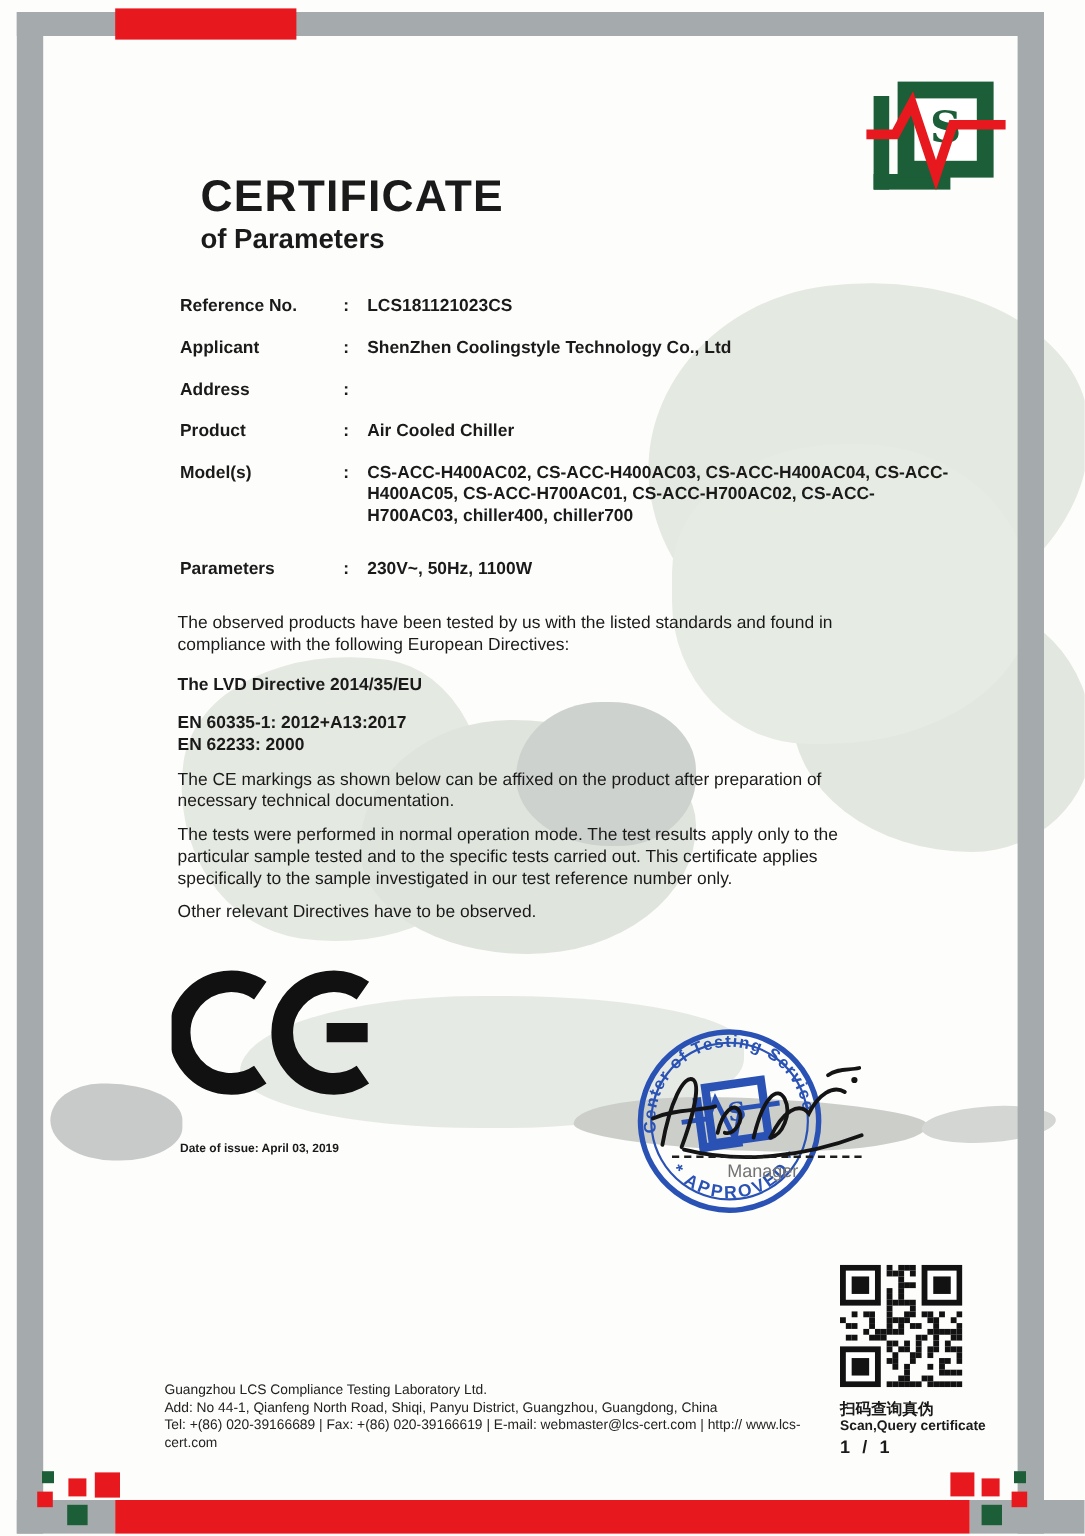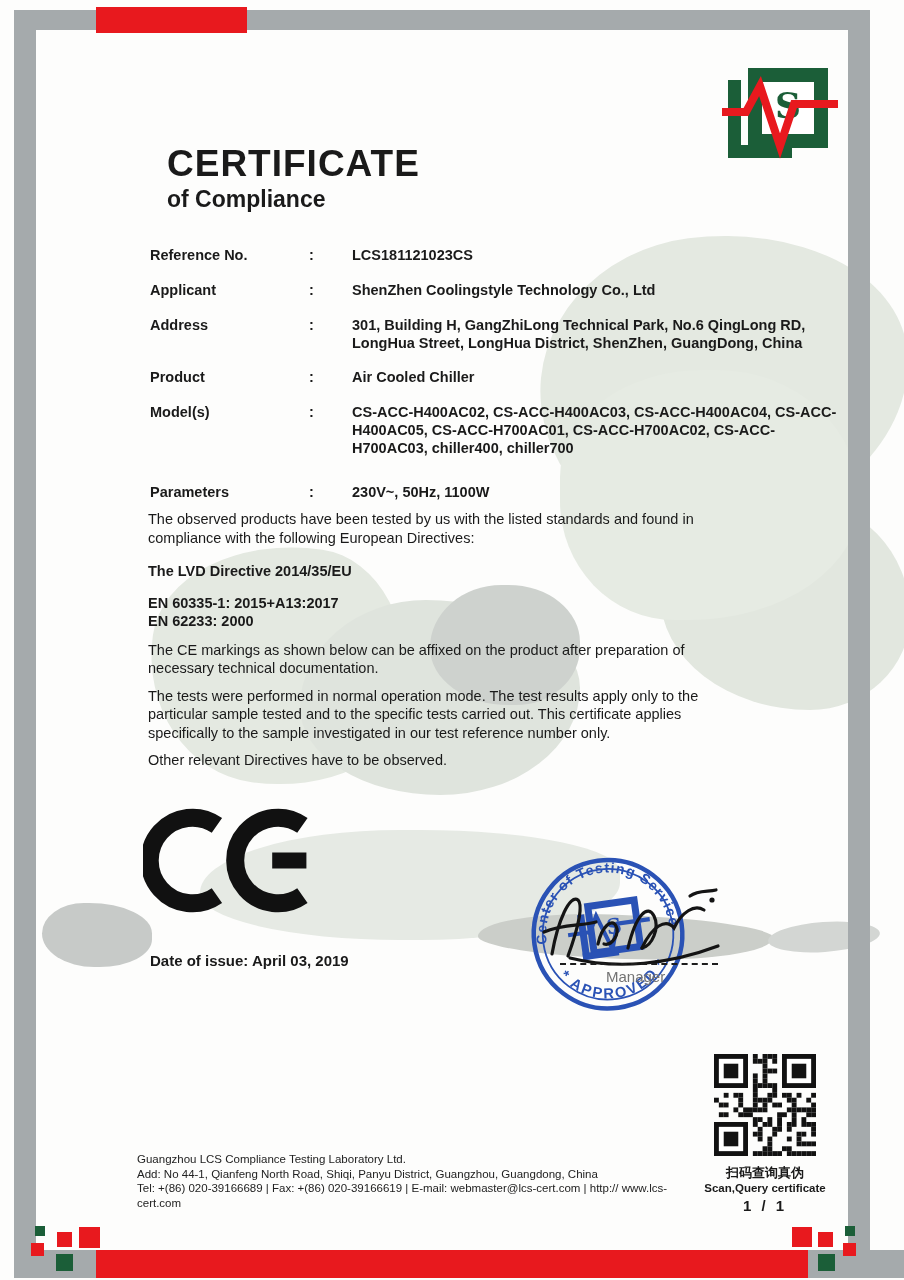--- a/index.html
+++ b/index.html
@@ -11,38 +11,38 @@
   .frame{position:absolute;background:#a5aaac;z-index:3;}
   .bar-red{position:absolute;background:#e8191e;z-index:4;}
   .sq{position:absolute;z-index:5;}
   
   .blob{position:absolute;z-index:0;}
   
   .content{position:absolute;z-index:2;}
   .title{font-size:37px;font-weight:bold;letter-spacing:1px;line-height:1.05;}
   .subtitle{font-size:23px;font-weight:bold;margin-top:2px;}
   .fields{position:absolute;left:150px;top:246px;width:660px;z-index:2;}
-  .frow{display:grid;grid-template-columns:136px 20px 496px;margin-bottom:17px;gap:23px;}
+  .frow{display:grid;grid-template-columns:136px 20px 496px;margin-bottom:17px;}
   .frow.gap-lg{margin-bottom:26px;}
   .frow.gap-md{margin-bottom:16px;}
   .flabel,.fcolon,.fvalue{font-size:14.5px;font-weight:bold;line-height:18px;}
   .bodytext{position:absolute;left:148px;top:510px;width:600px;z-index:2;}
   .bodytext p{margin:0 0 15px 0;font-size:14.5px;line-height:18.5px;}
   .bodytext p.bold{font-weight:bold;margin-bottom:13px;}
   .bodytext p.std{font-weight:bold;margin-bottom:0;}
   .bodytext p.std-last{font-weight:bold;margin-bottom:10px;}
   .bodytext p.tight{margin-bottom:9px;}
-  .date-line{position:absolute;left:150px;top:952px;font-size:15px;font-weight:bold;z-index:2;}
+  .date-line{position:absolute;left:150px;top:952px;font-size:10px;font-weight:bold;z-index:2;}
   .ce{position:absolute;left:143px;top:808px;z-index:2;}
   .logo{position:absolute;left:722px;top:62px;z-index:2;}
   .stamp{position:absolute;left:518px;top:846px;z-index:2;transform:rotate(-8deg);}
   .signature{position:absolute;left:540px;top:882px;z-index:3;}
   .sig-dash{position:absolute;left:560px;top:963px;width:158px;border-top:2px dashed #1d1d1d;z-index:3;}
   .manager{position:absolute;left:606px;top:968px;font-size:15px;color:#737373;z-index:3;}
-  .qr-block{position:absolute;left:700px;top:1054px;width:130px;text-align:center;z-index:2;}
+  .qr-block{position:absolute;left:700px;top:1054px;width:130px;z-index:2;}
   .qr-caption-zh{font-size:13px;font-weight:bold;margin-top:4px;}
   .qr-caption-en{font-size:11.5px;font-weight:bold;}
   .page-indicator{font-size:15px;font-weight:bold;letter-spacing:3px;margin-top:3px;}
   .footer{position:absolute;left:137px;top:1152px;width:560px;z-index:2;font-size:11.5px;line-height:14.5px;color:#222;}
 </style>
 </head>
 <body>
 
 <div class="page">
 
@@ -82,38 +82,37 @@
       <rect x="6" y="83" width="64" height="13" fill="#1b5e38"></rect>
       <rect x="26" y="6" width="80" height="80" fill="#1b5e38"></rect>
       <rect x="40" y="20" width="52" height="52" fill="#ffffff"></rect>
       <text x="66" y="56" font-family="DejaVu Serif, serif" font-size="36" font-weight="bold" fill="#1b5e38" text-anchor="middle">S</text>
       <polyline points="-2,50 24,50 38,24 58,84 72,42 118,42" fill="none" stroke="#e8191e" stroke-width="8"></polyline>
     </svg>
   </div>
 
   <div class="content" style="left:167px;top:145px;">
     <div class="title">CERTIFICATE</div>
-    <div class="subtitle">of Compliance</div>
+    <div class="subtitle">of Parameters</div>
   </div>
 
   <div class="fields">
     <div class="frow">
       <span class="flabel">Reference No.</span>
       <span class="fcolon">:</span>
       <span class="fvalue">LCS181121023CS</span>
     </div>
     <div class="frow">
       <span class="flabel">Applicant</span>
       <span class="fcolon">:</span>
       <span class="fvalue">ShenZhen Coolingstyle Technology Co., Ltd</span>
     </div>
     <div class="frow gap-md">
       <span class="flabel">Address</span>
       <span class="fcolon">:</span>
-      <span class="fvalue">301, Building H, GangZhiLong Technical Park, No.6 QingLong RD, LongHua Street, LongHua District, ShenZhen, GuangDong, China</span>
     </div>
     <div class="frow">
       <span class="flabel">Product</span>
       <span class="fcolon">:</span>
       <span class="fvalue">Air Cooled Chiller</span>
     </div>
     <div class="frow gap-lg">
       <span class="flabel">Model(s)</span>
       <span class="fcolon">:</span>
       <span class="fvalue">CS-ACC-H400AC02, CS-ACC-H400AC03, CS-ACC-H400AC04, CS-ACC-H400AC05, CS-ACC-H700AC01, CS-ACC-H700AC02, CS-ACC-H700AC03, chiller400, chiller700</span>
@@ -121,21 +120,21 @@
     <div class="frow">
       <span class="flabel">Parameters</span>
       <span class="fcolon">:</span>
       <span class="fvalue">230V~, 50Hz, 1100W</span>
     </div>
   </div>
 
   <div class="bodytext">
     <p>The observed products have been tested by us with the listed standards and found in compliance with the following European Directives:</p>
     <p class="bold">The LVD Directive 2014/35/EU</p>
-    <p class="std">EN 60335-1: 2015+A13:2017</p>
+    <p class="std">EN 60335-1: 2012+A13:2017</p>
     <p class="std-last">EN 62233: 2000</p>
     <p class="tight">The CE markings as shown below can be affixed on the product after preparation of necessary technical documentation.</p>
     <p class="tight">The tests were performed in normal operation mode. The test results apply only to the particular sample tested and to the specific tests carried out. This certificate applies specifically to the sample investigated in our test reference number only.</p>
     <p>Other relevant Directives have to be observed.</p>
   </div>
 
   <div class="ce">
     <svg width="190" height="105" viewBox="0 0 200 110">
       <path d="M 77.8 18.1 A 45 45 0 1 0 77.8 91.9" fill="none" stroke="#111" stroke-width="19"></path>
       <path d="M 167.8 18.1 A 45 45 0 1 0 167.8 91.9" fill="none" stroke="#111" stroke-width="19"></path>

